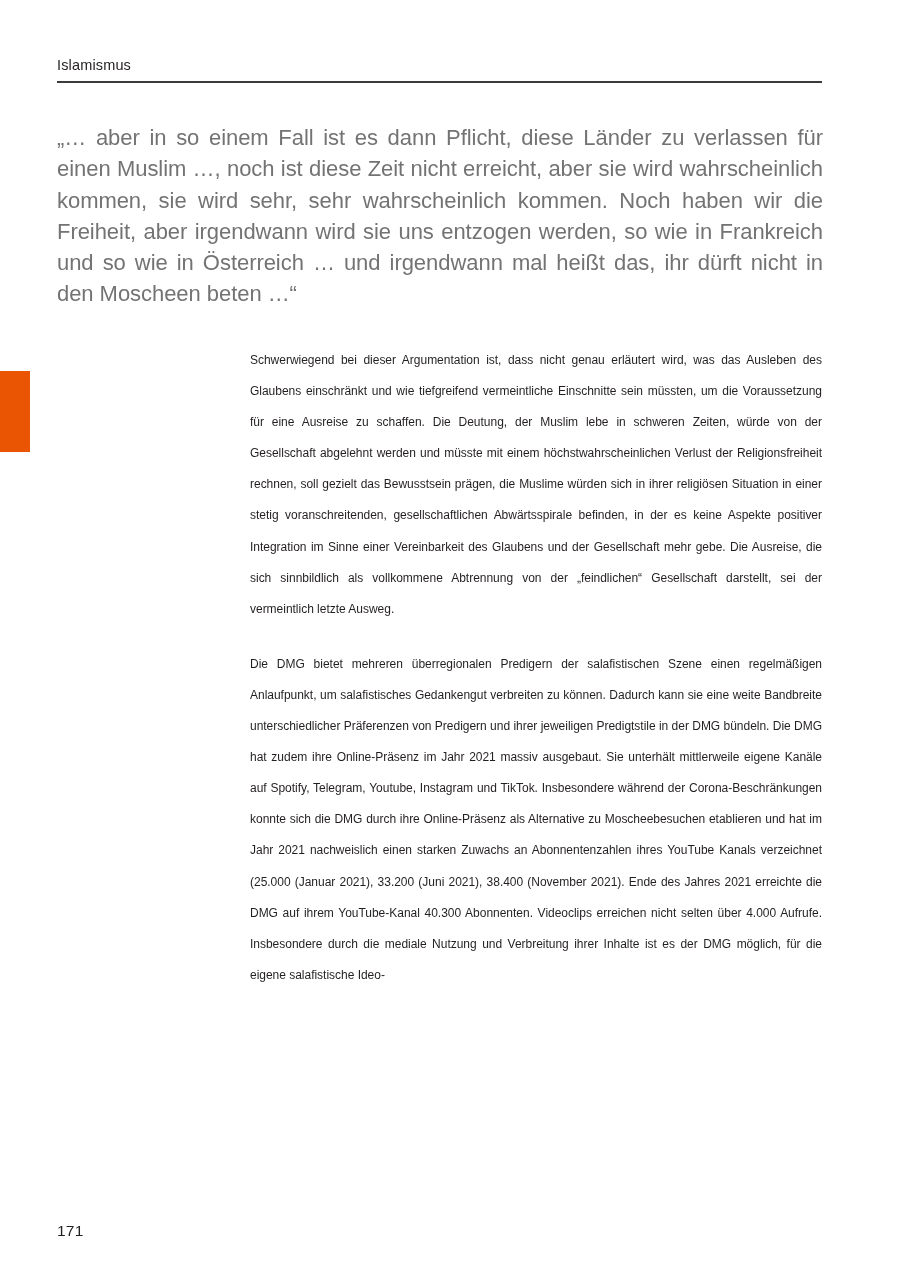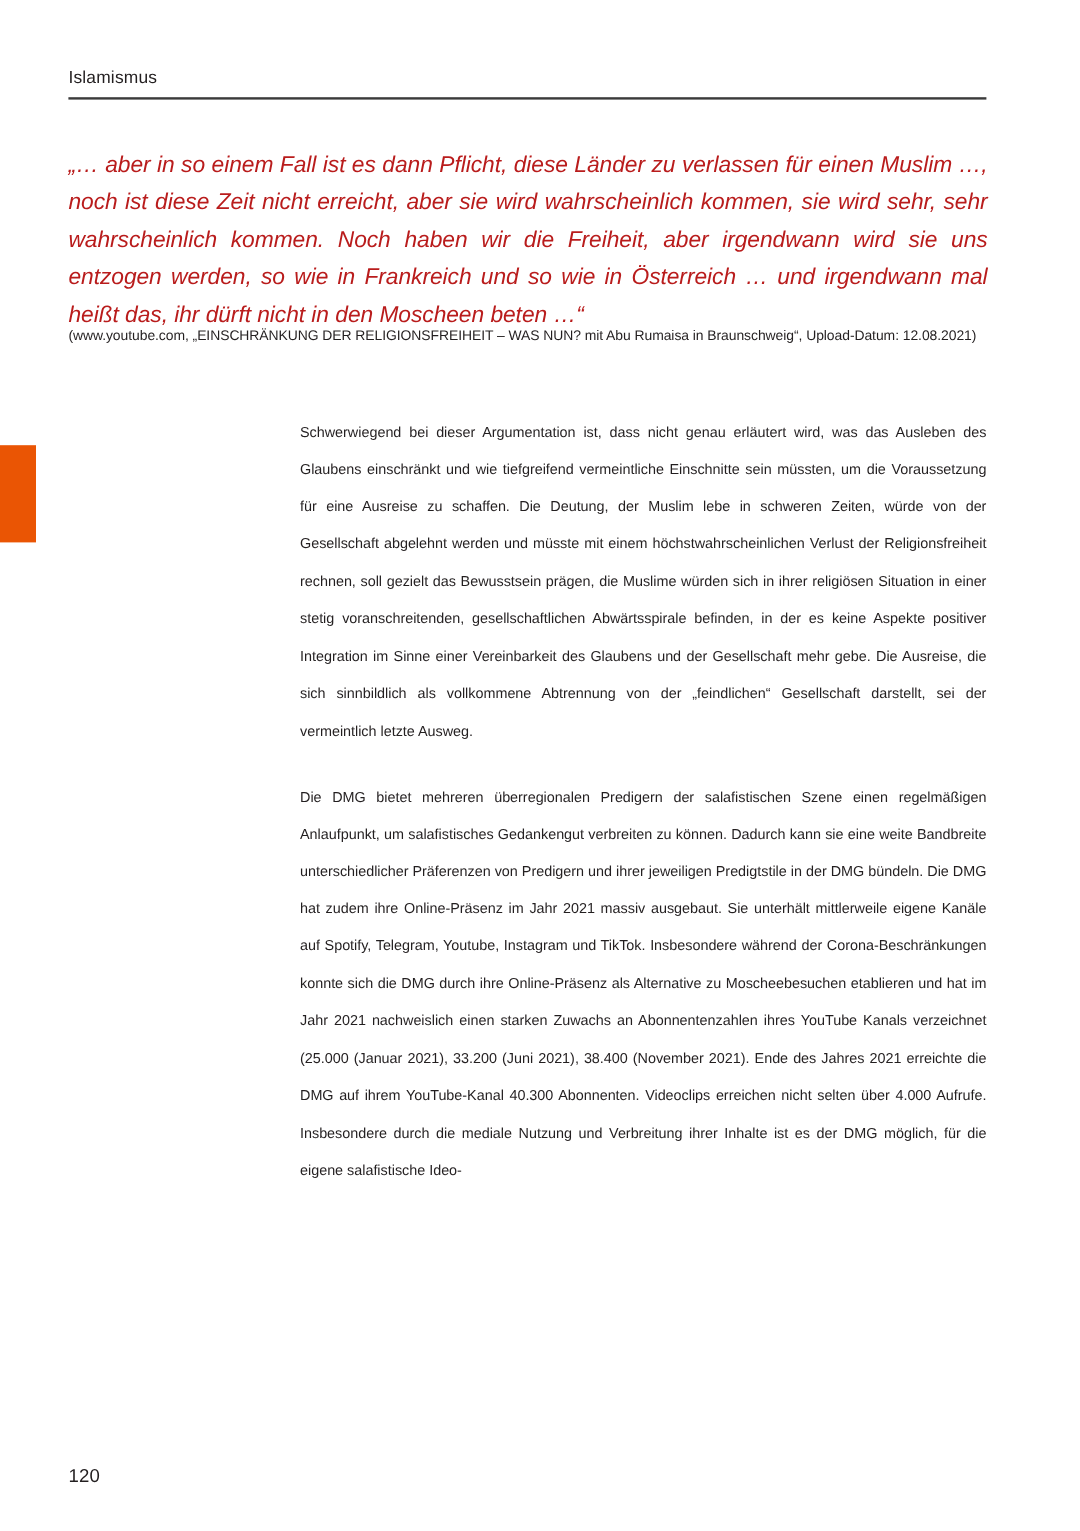--- a/index.html
+++ b/index.html
@@ -55,24 +55,23 @@
   }
 
   
   .quote-block {
     position: absolute;
     left: 57px;
     top: 122px;
     width: 766px;
   }
   .quote-text {
-    font-size: 19px;
+    font-size: 22px;
     line-height: 31.3px;
-    font-style: italic;
-    color: #b91c1c;
+    color: #737373;
     text-align: justify;
     text-justify: inter-word;
     letter-spacing: -0.05px;
   }
 
   .quote-source {
     position: absolute;
     left: 57px;
     top: 272px;
     width: 766px;
@@ -121,22 +120,21 @@
     <div class="running-head-text">Islamismus</div>
   </div>
   <div class="head-rule"></div>
 
   <div class="edge-tab"></div>
 
   <div class="quote-block">
     <div class="quote-text">„… aber in so einem Fall ist es dann Pflicht, diese Länder zu verlassen für einen Muslim …, noch ist diese Zeit nicht erreicht, aber sie wird wahrscheinlich kommen, sie wird sehr, sehr wahrscheinlich kommen. Noch haben wir die Freiheit, aber irgendwann wird sie uns entzogen werden, so wie in Frankreich und so wie in Österreich … und irgendwann mal heißt das, ihr dürft nicht in den Moscheen beten …“</div>
   </div>
 
-  <div class="quote-source">(www.youtube.com, „EINSCHRÄNKUNG DER RELIGIONSFREIHEIT – WAS NUN? mit Abu Rumaisa in Braunschweig“, Upload-Datum: 12.08.2021)</div>
 
   <div class="body-col">
     <p class="body-par">Schwerwiegend bei dieser Argumentation ist, dass nicht genau erläutert wird, was das Ausleben des Glaubens einschränkt und wie tiefgreifend vermeintliche Einschnitte sein müssten, um die Voraussetzung für eine Ausreise zu schaffen. Die Deutung, der Muslim lebe in schweren Zeiten, würde von der Gesellschaft abgelehnt werden und müsste mit einem höchstwahrscheinlichen Verlust der Religionsfreiheit rechnen, soll gezielt das Bewusstsein prägen, die Muslime würden sich in ihrer religiösen Situation in einer stetig voranschreitenden, gesellschaftlichen Abwärtsspirale befinden, in der es keine Aspekte positiver Integration im Sinne einer Vereinbarkeit des Glaubens und der Gesellschaft mehr gebe. Die Ausreise, die sich sinnbildlich als vollkommene Abtrennung von der „feindlichen“ Gesellschaft darstellt, sei der vermeintlich letzte Ausweg.</p>
     <p class="body-par">Die DMG bietet mehreren überregionalen Predigern der salafistischen Szene einen regelmäßigen Anlaufpunkt, um salafistisches Gedankengut verbreiten zu können. Dadurch kann sie eine weite Bandbreite unterschiedlicher Präferenzen von Predigern und ihrer jeweiligen Predigtstile in der DMG bündeln. Die DMG hat zudem ihre Online-Präsenz im Jahr 2021 massiv ausgebaut. Sie unterhält mittlerweile eigene Kanäle auf Spotify, Telegram, Youtube, Instagram und TikTok. Insbesondere während der Corona-Beschränkungen konnte sich die DMG durch ihre Online-Präsenz als Alternative zu Moscheebesuchen etablieren und hat im Jahr 2021 nachweislich einen starken Zuwachs an Abonnentenzahlen ihres YouTube Kanals verzeichnet (25.000 (Januar 2021), 33.200 (Juni 2021), 38.400 (November 2021). Ende des Jahres 2021 erreichte die DMG auf ihrem YouTube-Kanal 40.300 Abonnenten. Videoclips erreichen nicht selten über 4.000 Aufrufe. Insbesondere durch die mediale Nutzung und Verbreitung ihrer Inhalte ist es der DMG möglich, für die eigene salafistische Ideo-</p>
   </div>
 
-  <div class="folio">120</div>
+  <div class="folio">171</div>
 
 </div>
 
 </body></html>

